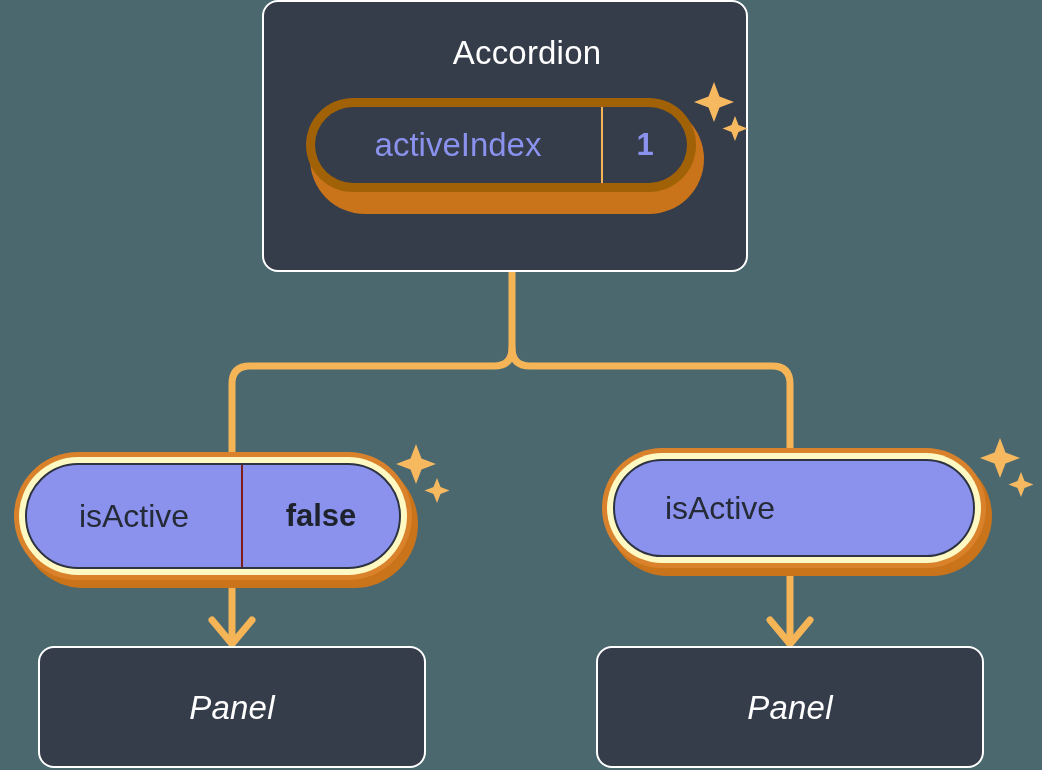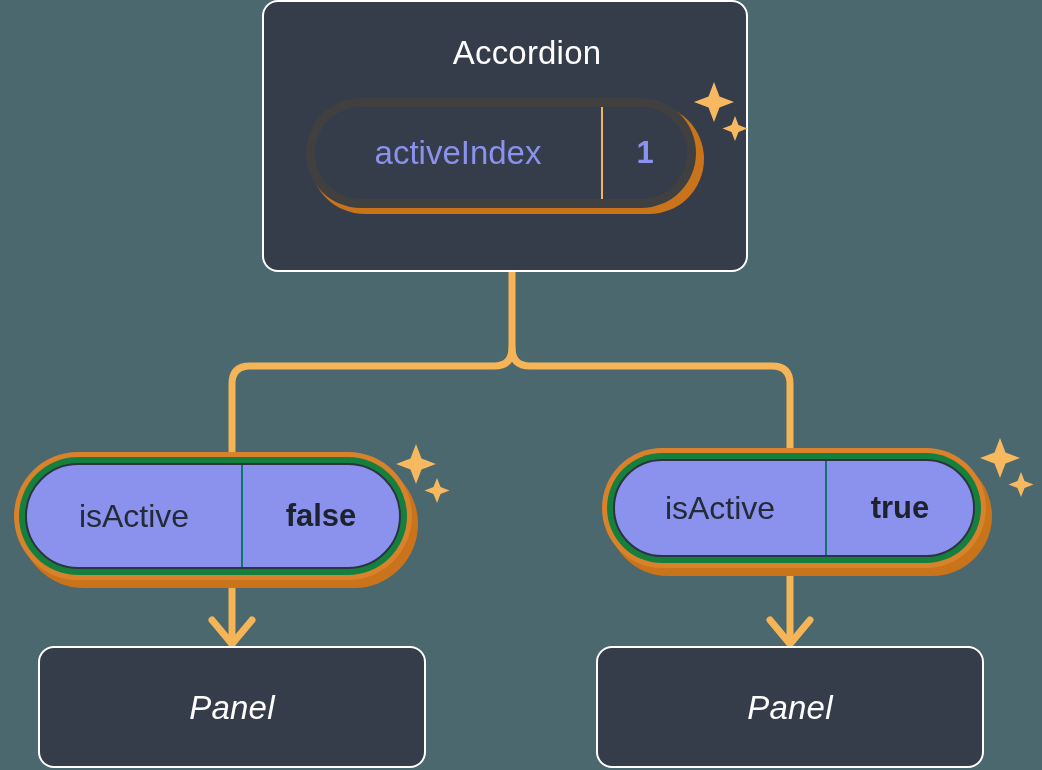--- a/index.html
+++ b/index.html
@@ -106,23 +106,23 @@
   #pill-active-index .pill-shadow {
     position: absolute;
     left: 4px; top: 6px;
     width: 394px; height: 110px;
     border-radius: 999px;
     background: #c9731a;
   }
   #pill-active-index .pill-ring {
     position: absolute;
     left: 0; top: 0;
-    width: 390px; height: 110px;
-    border-radius: 999px;
-    background: #404040;
+    width: 390px; height: 94px;
+    border-radius: 999px;
+    background: #a16207;
     padding: 9px;
   }
   #pill-active-index .pill-inner {
     width: 100%; height: 100%;
     background: #353c4a;
   }
   #pill-active-index .pill-key {
     flex: 0 0 286px;
     color: #8b92ed;
     font-size: 33px;
@@ -146,38 +146,38 @@
   .pill-purple .pill-ring {
     position: absolute;
     left: 0; top: 0;
     border-radius: 999px;
     background: #d9822b;
     padding: 5px;
   }
   .pill-purple .pill-ring2 {
     width: 100%; height: 100%;
     border-radius: 999px;
-    background: #15803d;
+    background: #fef9c3;
     padding: 6px;
   }
   .pill-purple .pill-inner {
     width: 100%; height: 100%;
     background: #8b92ed;
     border: 2px solid #2d3340;
   }
   .pill-purple .pill-key {
     color: #242a36;
     font-size: 32px;
     font-weight: 400;
   }
   .pill-purple .pill-val {
     color: #1d222c;
     font-size: 31px;
     font-weight: 700;
-    border-left: 2px solid #0f766e;
+    border-left: 2px solid #7f1d1d;
   }
 
   #pill-left {
     left: 14px;
     top: 452px;
     width: 404px;
     height: 136px;
   }
   #pill-left .pill-shadow { width: 398px; height: 128px; }
   #pill-left .pill-ring   { width: 398px; height: 128px; }
@@ -270,21 +270,20 @@
     <path d="M24 2 L29.5 16.5 L44 22 L29.5 27.5 L24 42 L18.5 27.5 L4 22 L18.5 16.5 Z" fill="#f7b960"></path>
     <path d="M45 36 L48.5 45 L57.5 48.5 L48.5 52 L45 61 L41.5 52 L32.5 48.5 L41.5 45 Z" fill="#f7b960"></path>
   </svg>
 
   <div class="pill pill-purple" id="pill-right">
     <div class="pill-shadow"></div>
     <div class="pill-ring">
       <div class="pill-ring2">
         <div class="pill-inner">
           <div class="pill-key">isActive</div>
-          <div class="pill-val">true</div>
         </div>
       </div>
     </div>
   </div>
 
   <svg class="sparkles" id="sparkles-right" width="60" height="70" viewBox="0 0 60 70">
     <path d="M24 2 L29.5 16.5 L44 22 L29.5 27.5 L24 42 L18.5 27.5 L4 22 L18.5 16.5 Z" fill="#f7b960"></path>
     <path d="M45 36 L48.5 45 L57.5 48.5 L48.5 52 L45 61 L41.5 52 L32.5 48.5 L41.5 45 Z" fill="#f7b960"></path>
   </svg>
 

